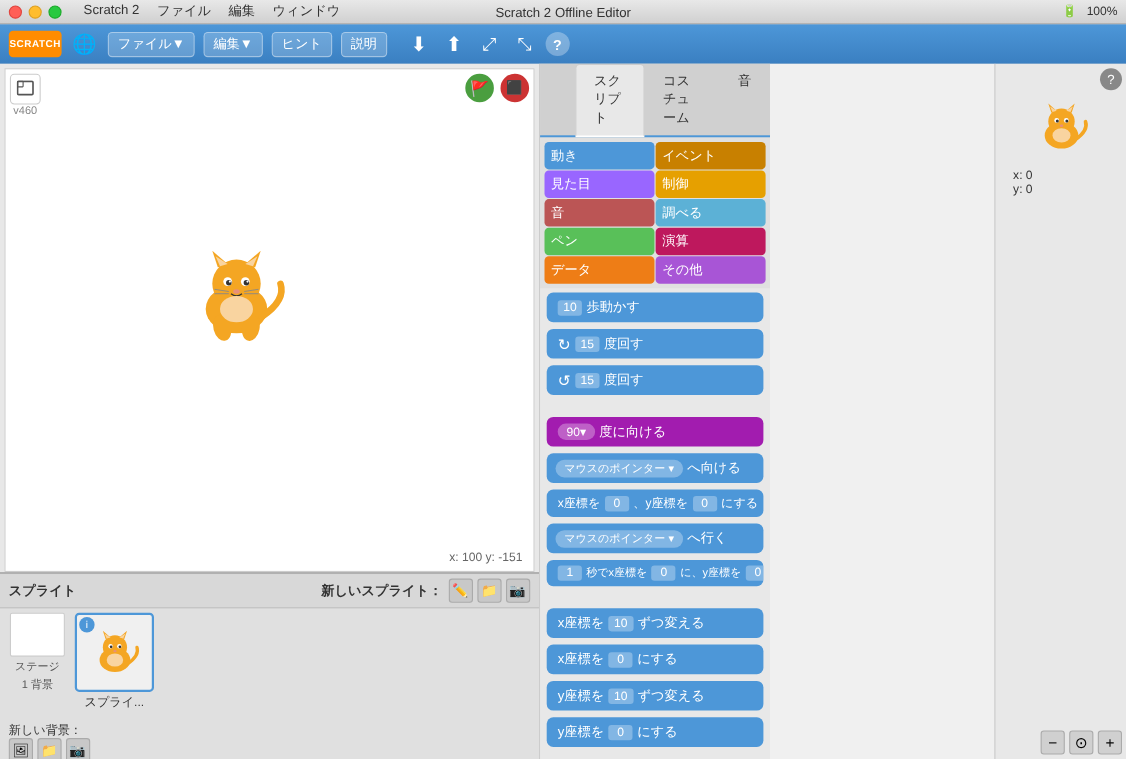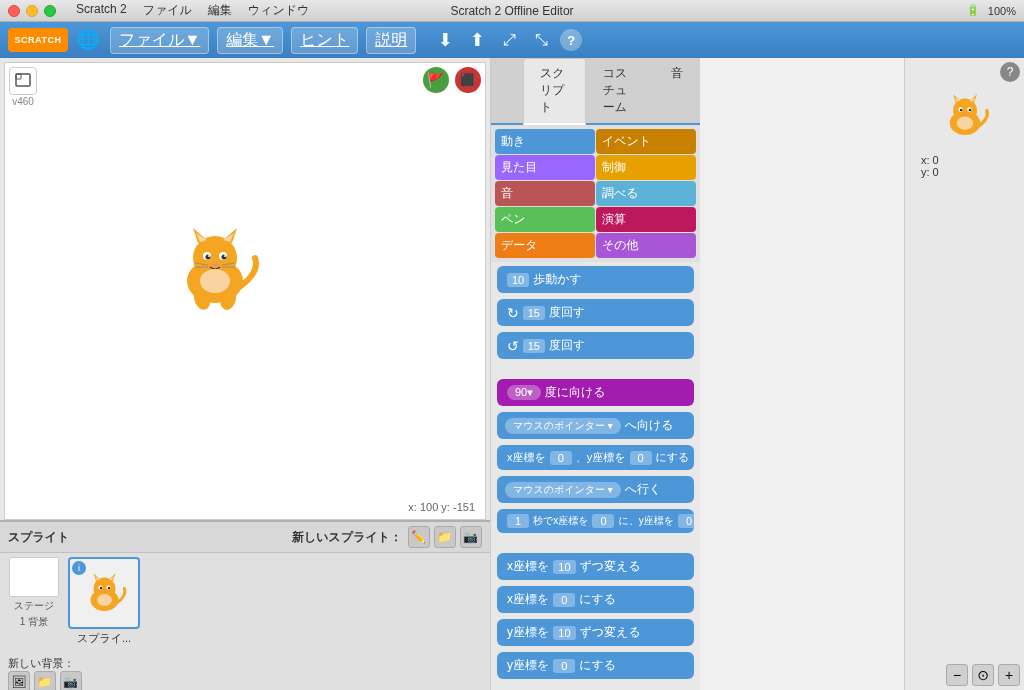--- a/index.html
+++ b/index.html
@@ -28,44 +28,43 @@
     
     #toolbar {
       background: linear-gradient(to bottom, #4d97d8, #3a7fc1);
       height: 36px;
       display: flex;
       align-items: center;
       padding: 0 8px;
       gap: 8px;
     }
     .scratch-logo {
-      width: 60px;
+      width: 48px;
       height: 24px;
       background: #ff8c00;
       border-radius: 4px;
       display: flex;
       align-items: center;
       justify-content: center;
       font-size: 10px;
       font-weight: bold;
       color: white;
       letter-spacing: 1px;
     }
     .toolbar-btn {
       background: rgba(255,255,255,0.2);
       border: 1px solid rgba(255,255,255,0.4);
       border-radius: 4px;
       color: white;
       padding: 2px 8px;
-      font-size: 16px;
+      font-size: 12px;
       cursor: pointer;
       display: flex;
       align-items: center;
       gap: 3px;
-      text-decoration: underline;
     }
     .toolbar-icon {
       width: 26px;
       height: 26px;
       display: flex;
       align-items: center;
       justify-content: center;
       color: white;
       font-size: 16px;
       cursor: pointer;

